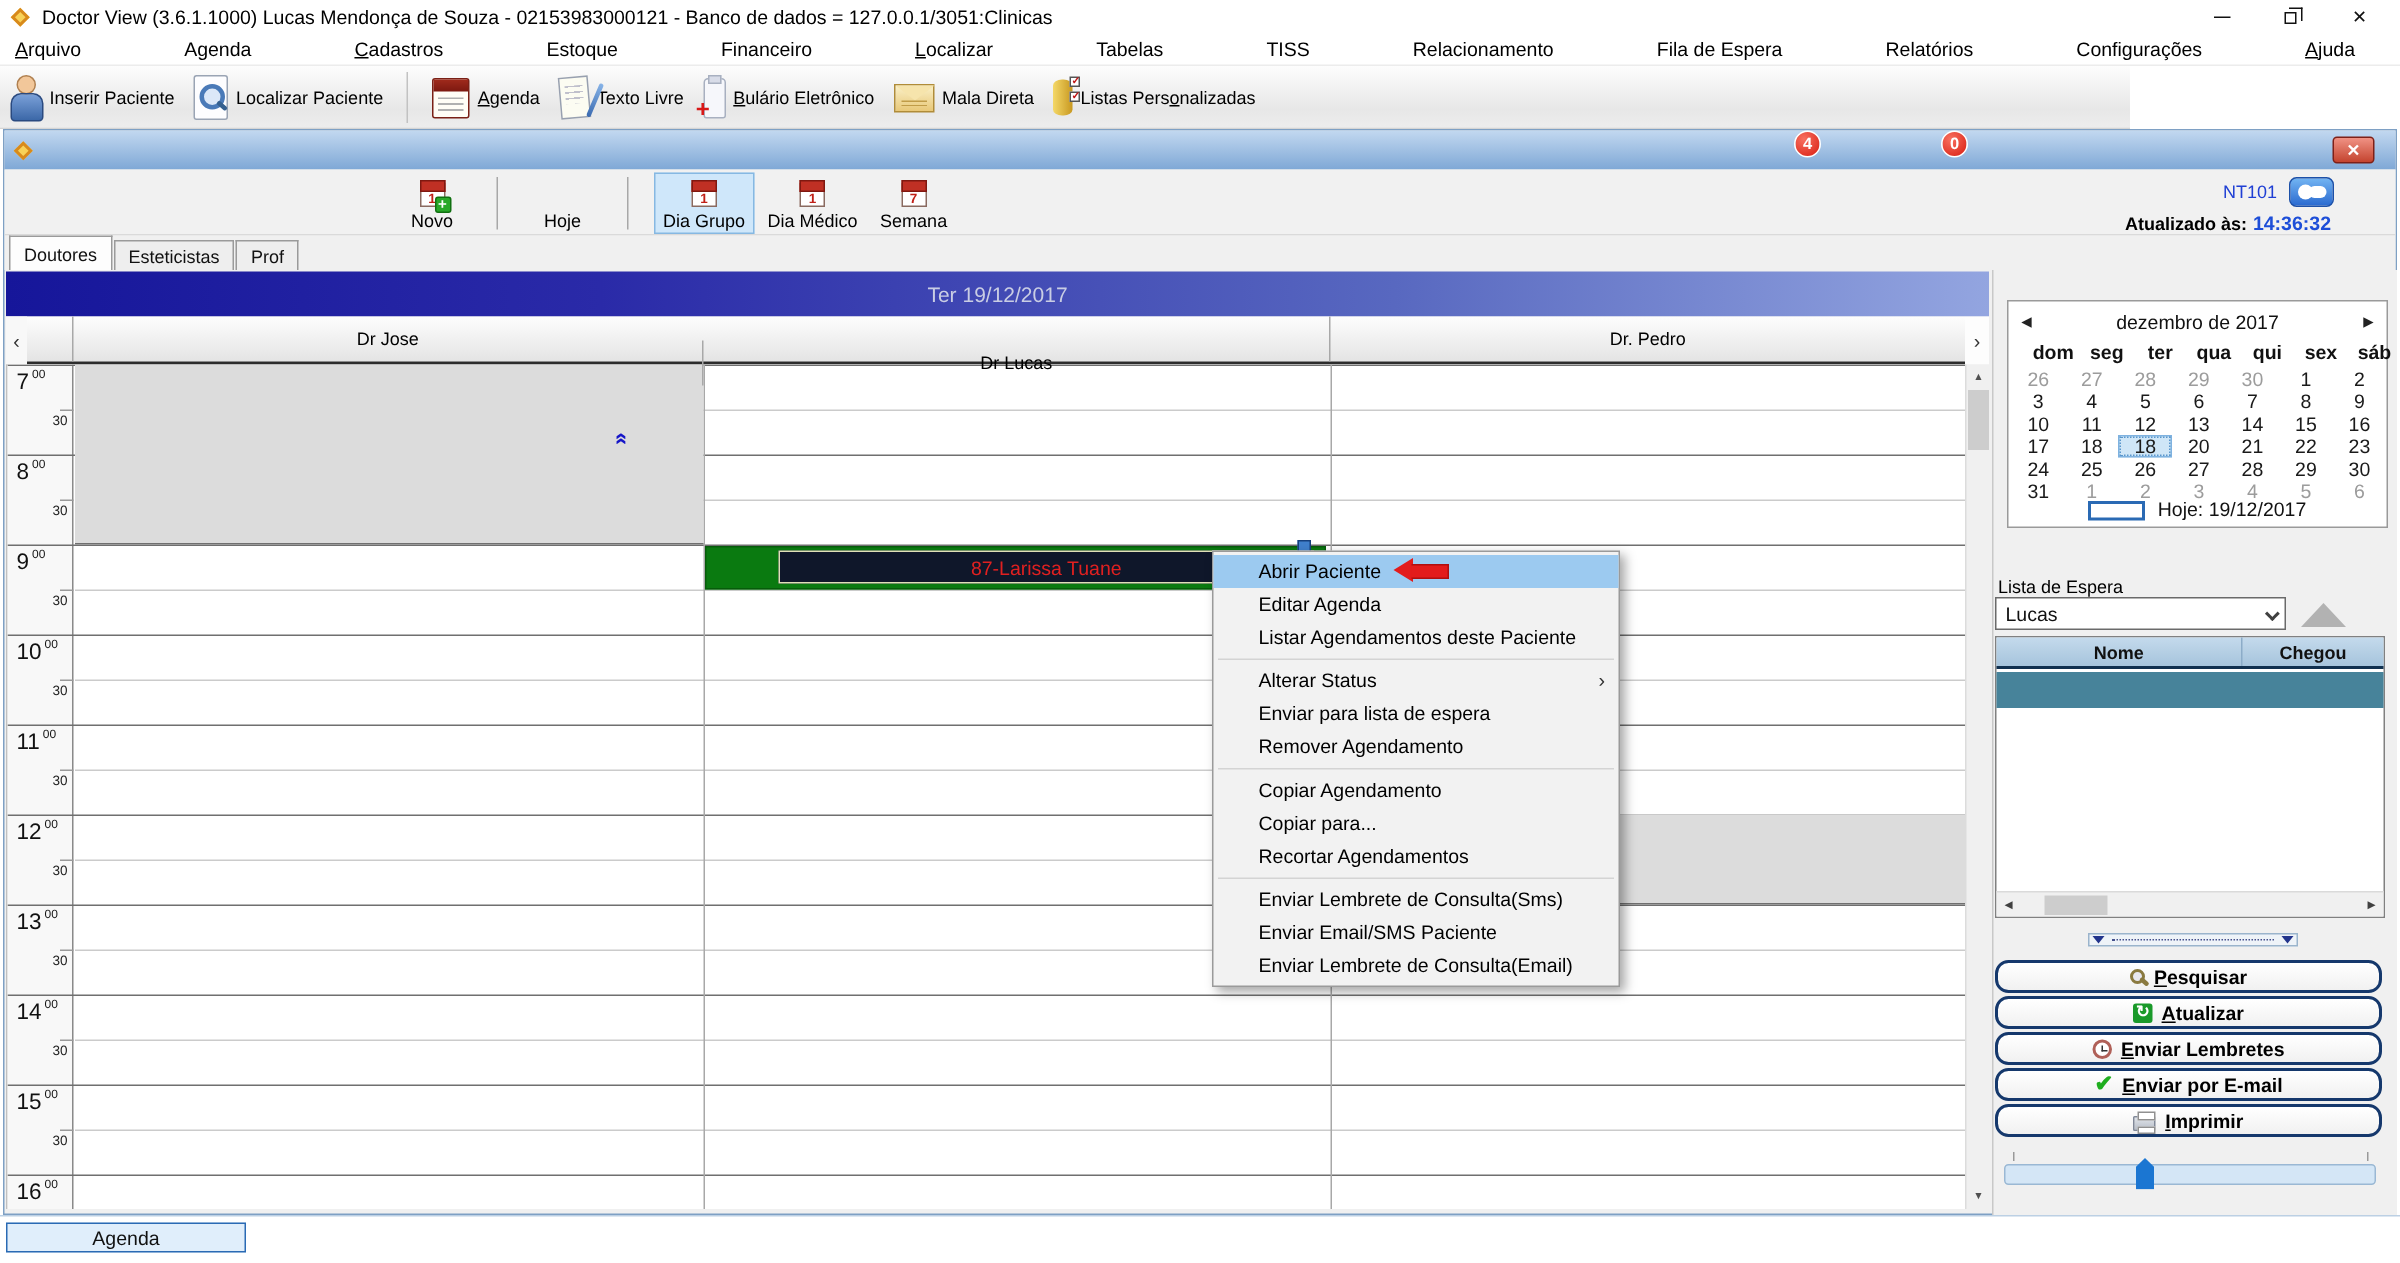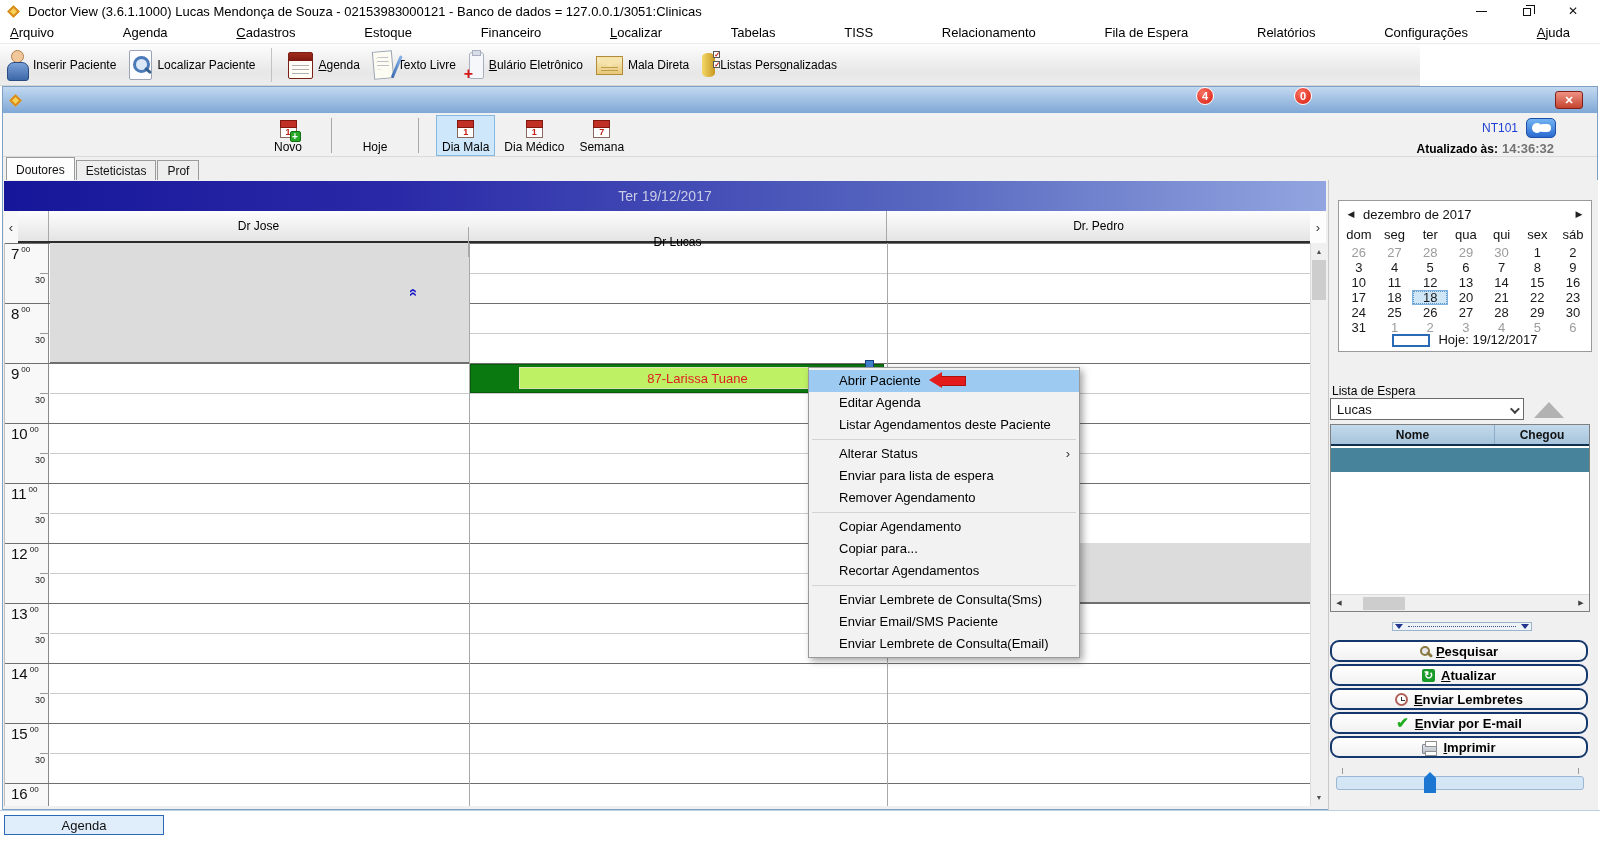--- a/index.html
+++ b/index.html
@@ -86,21 +86,21 @@
   .vbtn.sel{background:#cfe7fa;border:1px solid #86b8e2;}
   .vsep{width:1px;background:#a8a8a8;margin:3px 14px;}
   .vcal{width:17px;height:16px;border:1px solid #8a6a60;background:#fff;position:relative;}
   .vcal::before{content:"";position:absolute;left:-1px;top:-3px;right:-1px;height:6px;background:#c03024;border:1px solid #801810;}
   .vcal .num{position:absolute;left:0;right:0;top:4px;text-align:center;font-size:9px;font-weight:bold;color:#c02018;}
   .vcal .plus{position:absolute;right:-5px;bottom:-5px;width:11px;height:11px;background:#28a828;border:1px solid #107010;border-radius:2px;color:#fff;font-size:10px;line-height:9px;text-align:center;font-weight:bold;}
   #nt-row{position:absolute;right:44px;top:118px;display:flex;align-items:center;gap:8px;}
   #nt-id{color:#1f3fd4;font-size:12px;}
   .si-contacts.small{width:30px;height:20px;}
   #updated-row{position:absolute;right:46px;top:141px;font-size:12px;font-weight:bold;color:#000;}
-  #updated-time{color:#737373;font-size:13px;margin-left:4px;}
+  #updated-time{color:#1d4ed8;font-size:13px;margin-left:4px;}
 
   
   #tabs{left:3px;top:157px;width:1594px;height:23px;background:#f0f0f0;display:flex;align-items:flex-end;padding-left:3px;}
   .tab{padding:3px 9px 3px;font-size:12px;border:1px solid #9a9a9a;border-bottom:none;background:#eee;margin-right:1px;height:20px;}
   .tab.active{background:#fdfdfd;height:23px;padding-top:5px;position:relative;z-index:2;}
 
   
   #date-header{left:4px;top:181px;width:1322px;height:30px;background:linear-gradient(90deg,#16169a,#2a2aa8 30%,#5868c0 70%,#93a5e0);display:flex;align-items:center;justify-content:center;color:#c9cde4;font-size:14px;}
 
   
@@ -116,35 +116,35 @@
   .hline{position:absolute;left:0;width:1306px;height:1px;background:#6f6f6f;}
   .qline{position:absolute;left:45px;width:1261px;height:1px;background:#cbcbcb;}
   .qtick{position:absolute;left:35px;width:9px;height:1px;background:#9a9a9a;}
   .colsep{position:absolute;top:0;width:1px;height:563px;background:#a8a8a8;}
   .hourlab{position:absolute;left:6px;font-size:15px;color:#111;}
   .hourlab .m{font-size:8px;vertical-align:7px;margin-left:2px;}
   .halflab{position:absolute;left:0;width:40px;text-align:right;font-size:9px;color:#222;}
   .block{position:absolute;background:#dcdcdc;border-bottom:1px solid #6f6f6f;}
   #chev{position:absolute;left:406px;top:40px;color:#1515c8;font-size:15px;font-weight:bold;transform:rotate(90deg);letter-spacing:-2px;}
   #appt{position:absolute;left:465px;top:121px;width:414px;height:29px;background:#0a7a10;border:1px solid #065c0a;}
-  #appt-inner{position:absolute;left:48px;right:7px;top:2px;bottom:3px;background:#bef264;border:1px solid #e0e0b8;display:flex;align-items:center;justify-content:center;color:#e02020;font-size:13px;}
+  #appt-inner{position:absolute;left:48px;right:7px;top:2px;bottom:3px;background:#0f172a;border:1px solid #e0e0b8;display:flex;align-items:center;justify-content:center;color:#e02020;font-size:13px;}
   #appt-handle{position:absolute;left:860px;top:117px;width:9px;height:9px;background:#4080cc;border:1px solid #16407c;z-index:5;}
 
   
   #vscroll{left:1310px;top:243px;width:16px;height:563px;background:#f0f0f0;border-left:1px solid #dcdcdc;}
   .sarr{position:absolute;left:0;width:16px;height:17px;display:flex;align-items:center;justify-content:center;font-size:7px;color:#505050;}
   #vthumb{position:absolute;left:1px;top:17px;width:14px;height:40px;background:#cdcdcd;}
 
   
   #sidepanel{left:1328px;top:180px;width:270px;height:630px;background:#f0f0f0;border-left:1px solid #c8c8c8;}
   #calbox{left:1338px;top:200px;width:254px;height:152px;background:#fff;border:1px solid #9a9a9a;}
   #cal-nav{position:absolute;left:0;top:4px;width:100%;height:18px;display:flex;align-items:center;}
-  #cal-title{flex:1;text-align:left;font-size:13px;}
+  #cal-title{flex:1;text-align:center;font-size:13px;}
   .cal-arr{width:24px;text-align:center;font-size:9px;color:#222;}
-  #cal-week{position:absolute;left:2px;top:26px;width:250px;display:flex;}
+  #cal-week{position:absolute;left:12px;top:26px;width:250px;display:flex;font-weight:bold;}
   #cal-week span{width:35.7px;text-align:center;font-size:13px;}
   #cal-days{position:absolute;left:2px;top:44px;width:250px;}
   .cal-row{display:flex;height:15px;}
   .cal-d{width:35.7px;text-align:center;font-size:13px;color:#1a1a1a;line-height:15px;}
   .cal-d.muted{color:#9c9c9c;}
   .cal-d.sel{background:#cfe6f7;outline:1px dotted #5a96cc;outline-offset:-2px;box-shadow:inset 0 0 0 1px #7fb2e0;}
   #cal-today{position:absolute;left:0;bottom:4px;width:100%;display:flex;align-items:flex-end;justify-content:center;gap:8px;font-size:13px;}
   #today-box{width:38px;height:13px;border:2px solid #2a6ab4;background:#fff;}
 
   #wl-label{left:1332px;top:384px;font-size:12px;color:#000;}
@@ -314,21 +314,21 @@
       </div>
       <div class="vsep"></div>
       <div class="vbtn">
         <div>Hoje</div>
       </div>
       <div class="vsep"></div>
       <div class="vbtn sel">
         <div class="vcal">
           <span class="num">1</span>
         </div>
-        <div>Dia Mala</div>
+        <div>Dia Grupo</div>
       </div>
       <div class="vbtn">
         <div class="vcal">
           <span class="num">1</span>
         </div>
         <div>Dia Médico</div>
       </div>
       <div class="vbtn">
         <div class="vcal">
           <span class="num">7</span>

